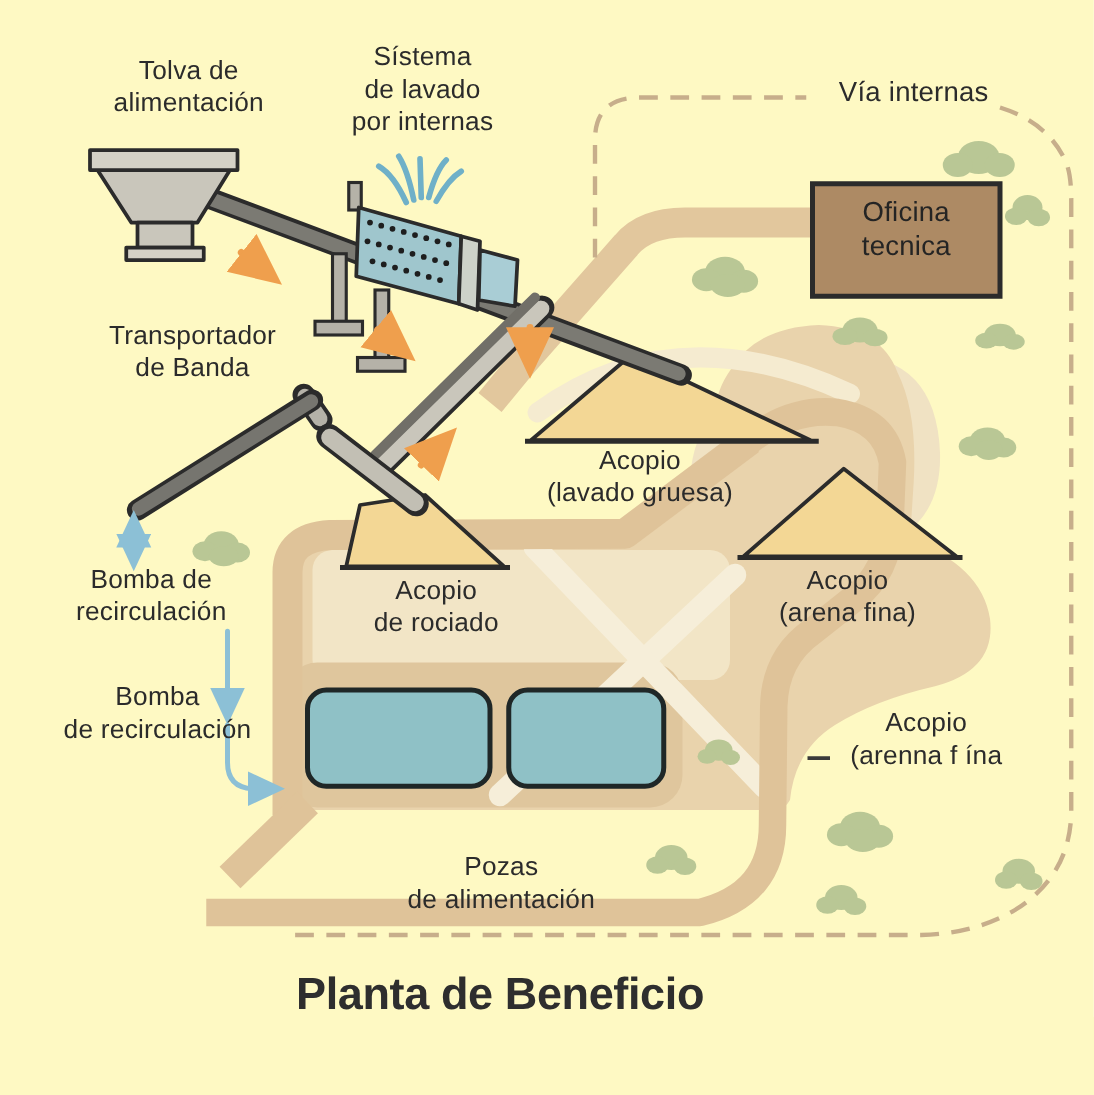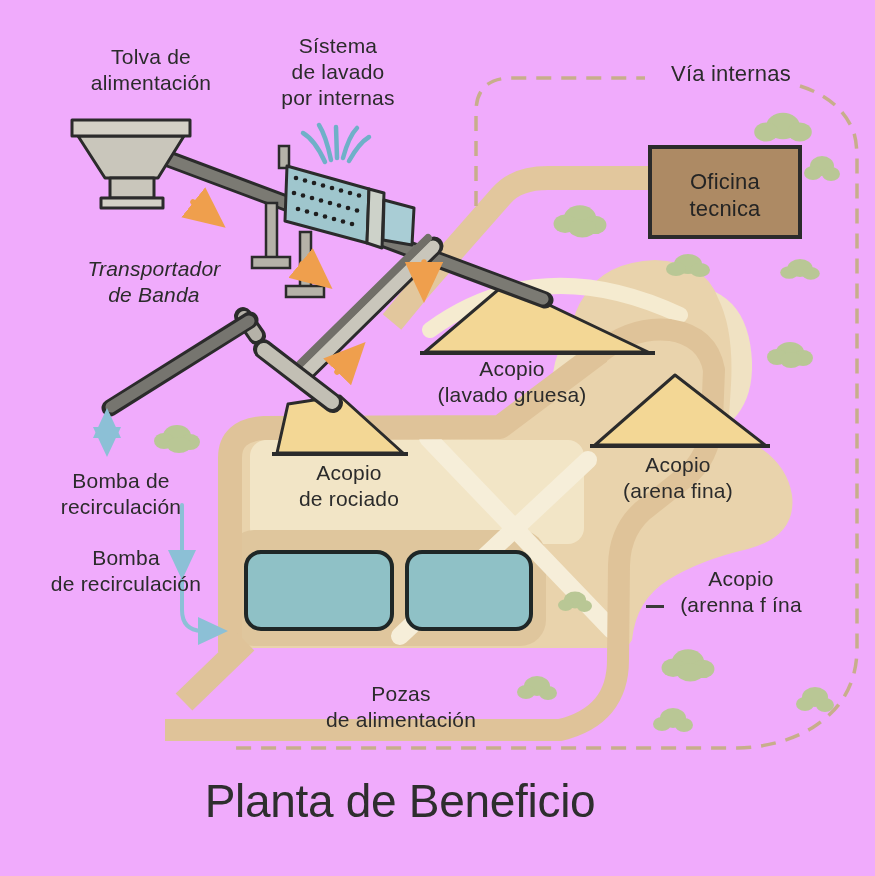--- a/index.html
+++ b/index.html
@@ -1,24 +1,24 @@
 <!DOCTYPE html>
 <html><head>
 <meta charset="utf-8">
 <style>
   html,body{margin:0;padding:0;}
   body{font-family:"Liberation Sans","DejaVu Sans",sans-serif;}
-  .stage{position:relative;width:875px;height:876px;background:#f0abfc;overflow:hidden;}
+  .stage{position:relative;width:875px;height:876px;background:#fef9c3;overflow:hidden;}
   .stage svg{position:absolute;left:0;top:0;}
   .lbl{position:absolute;transform:translateX(-50%);text-align:center;color:#2b2b2b;
        font-size:21px;line-height:26px;font-weight:500;white-space:nowrap;letter-spacing:.2px;}
   .lbl span{display:block;}
   .lbl-via{font-size:22px;text-align:right;}
   .lbl-oficina{font-size:22px;line-height:27px;color:#242424;}
-  .title{position:absolute;transform:translateX(-50%);font-size:46px;font-weight:400;
+  .title{position:absolute;transform:translateX(-50%);font-size:36px;font-weight:700;
          color:#2e2e2e;white-space:nowrap;letter-spacing:-.3px;}
   .tickmark{position:absolute;background:#3a3a3a;}
 </style>
 </head>
 <body>
 
 <div class="stage">
 
 <svg width="875" height="876" viewBox="0 0 875 876">
   <defs>
@@ -246,46 +246,46 @@
   <div class="lbl" style="left:338px;top:33px;">
     <span>Sístema</span>
     <span>de lavado</span>
     <span>por internas</span>
   </div>
 
   <div class="lbl lbl-via" style="left:731px;top:61px;">
     <span>Vía internas</span>
   </div>
 
-  <div class="lbl lbl-oficina" style="left:725px;top:168px;">
+  <div class="lbl lbl-oficina" style="left:725px;top:156px;">
     <span>Oficina</span>
     <span>tecnica</span>
   </div>
 
-  <div class="lbl" style="left:154px;top:256px;font-style:italic;">
+  <div class="lbl" style="left:154px;top:256px;">
     <span>Transportador</span>
     <span>de Banda</span>
   </div>
 
   <div class="lbl" style="left:512px;top:356px;">
     <span>Acopio</span>
     <span>(lavado gruesa)</span>
   </div>
 
   <div class="lbl" style="left:678px;top:452px;">
     <span>Acopio</span>
     <span>(arena fina)</span>
   </div>
 
   <div class="lbl" style="left:349px;top:460px;">
     <span>Acopio</span>
     <span>de rociado</span>
   </div>
 
-  <div class="lbl" style="left:121px;top:451px;margin-top:17px;">
+  <div class="lbl" style="left:121px;top:451px;">
     <span>Bomba de</span>
     <span>recirculación</span>
   </div>
 
   <div class="lbl" style="left:126px;top:545px;">
     <span>Bomba</span>
     <span>de recirculación</span>
   </div>
 
   <div class="lbl" style="left:401px;top:643px;margin-top:38px;">

